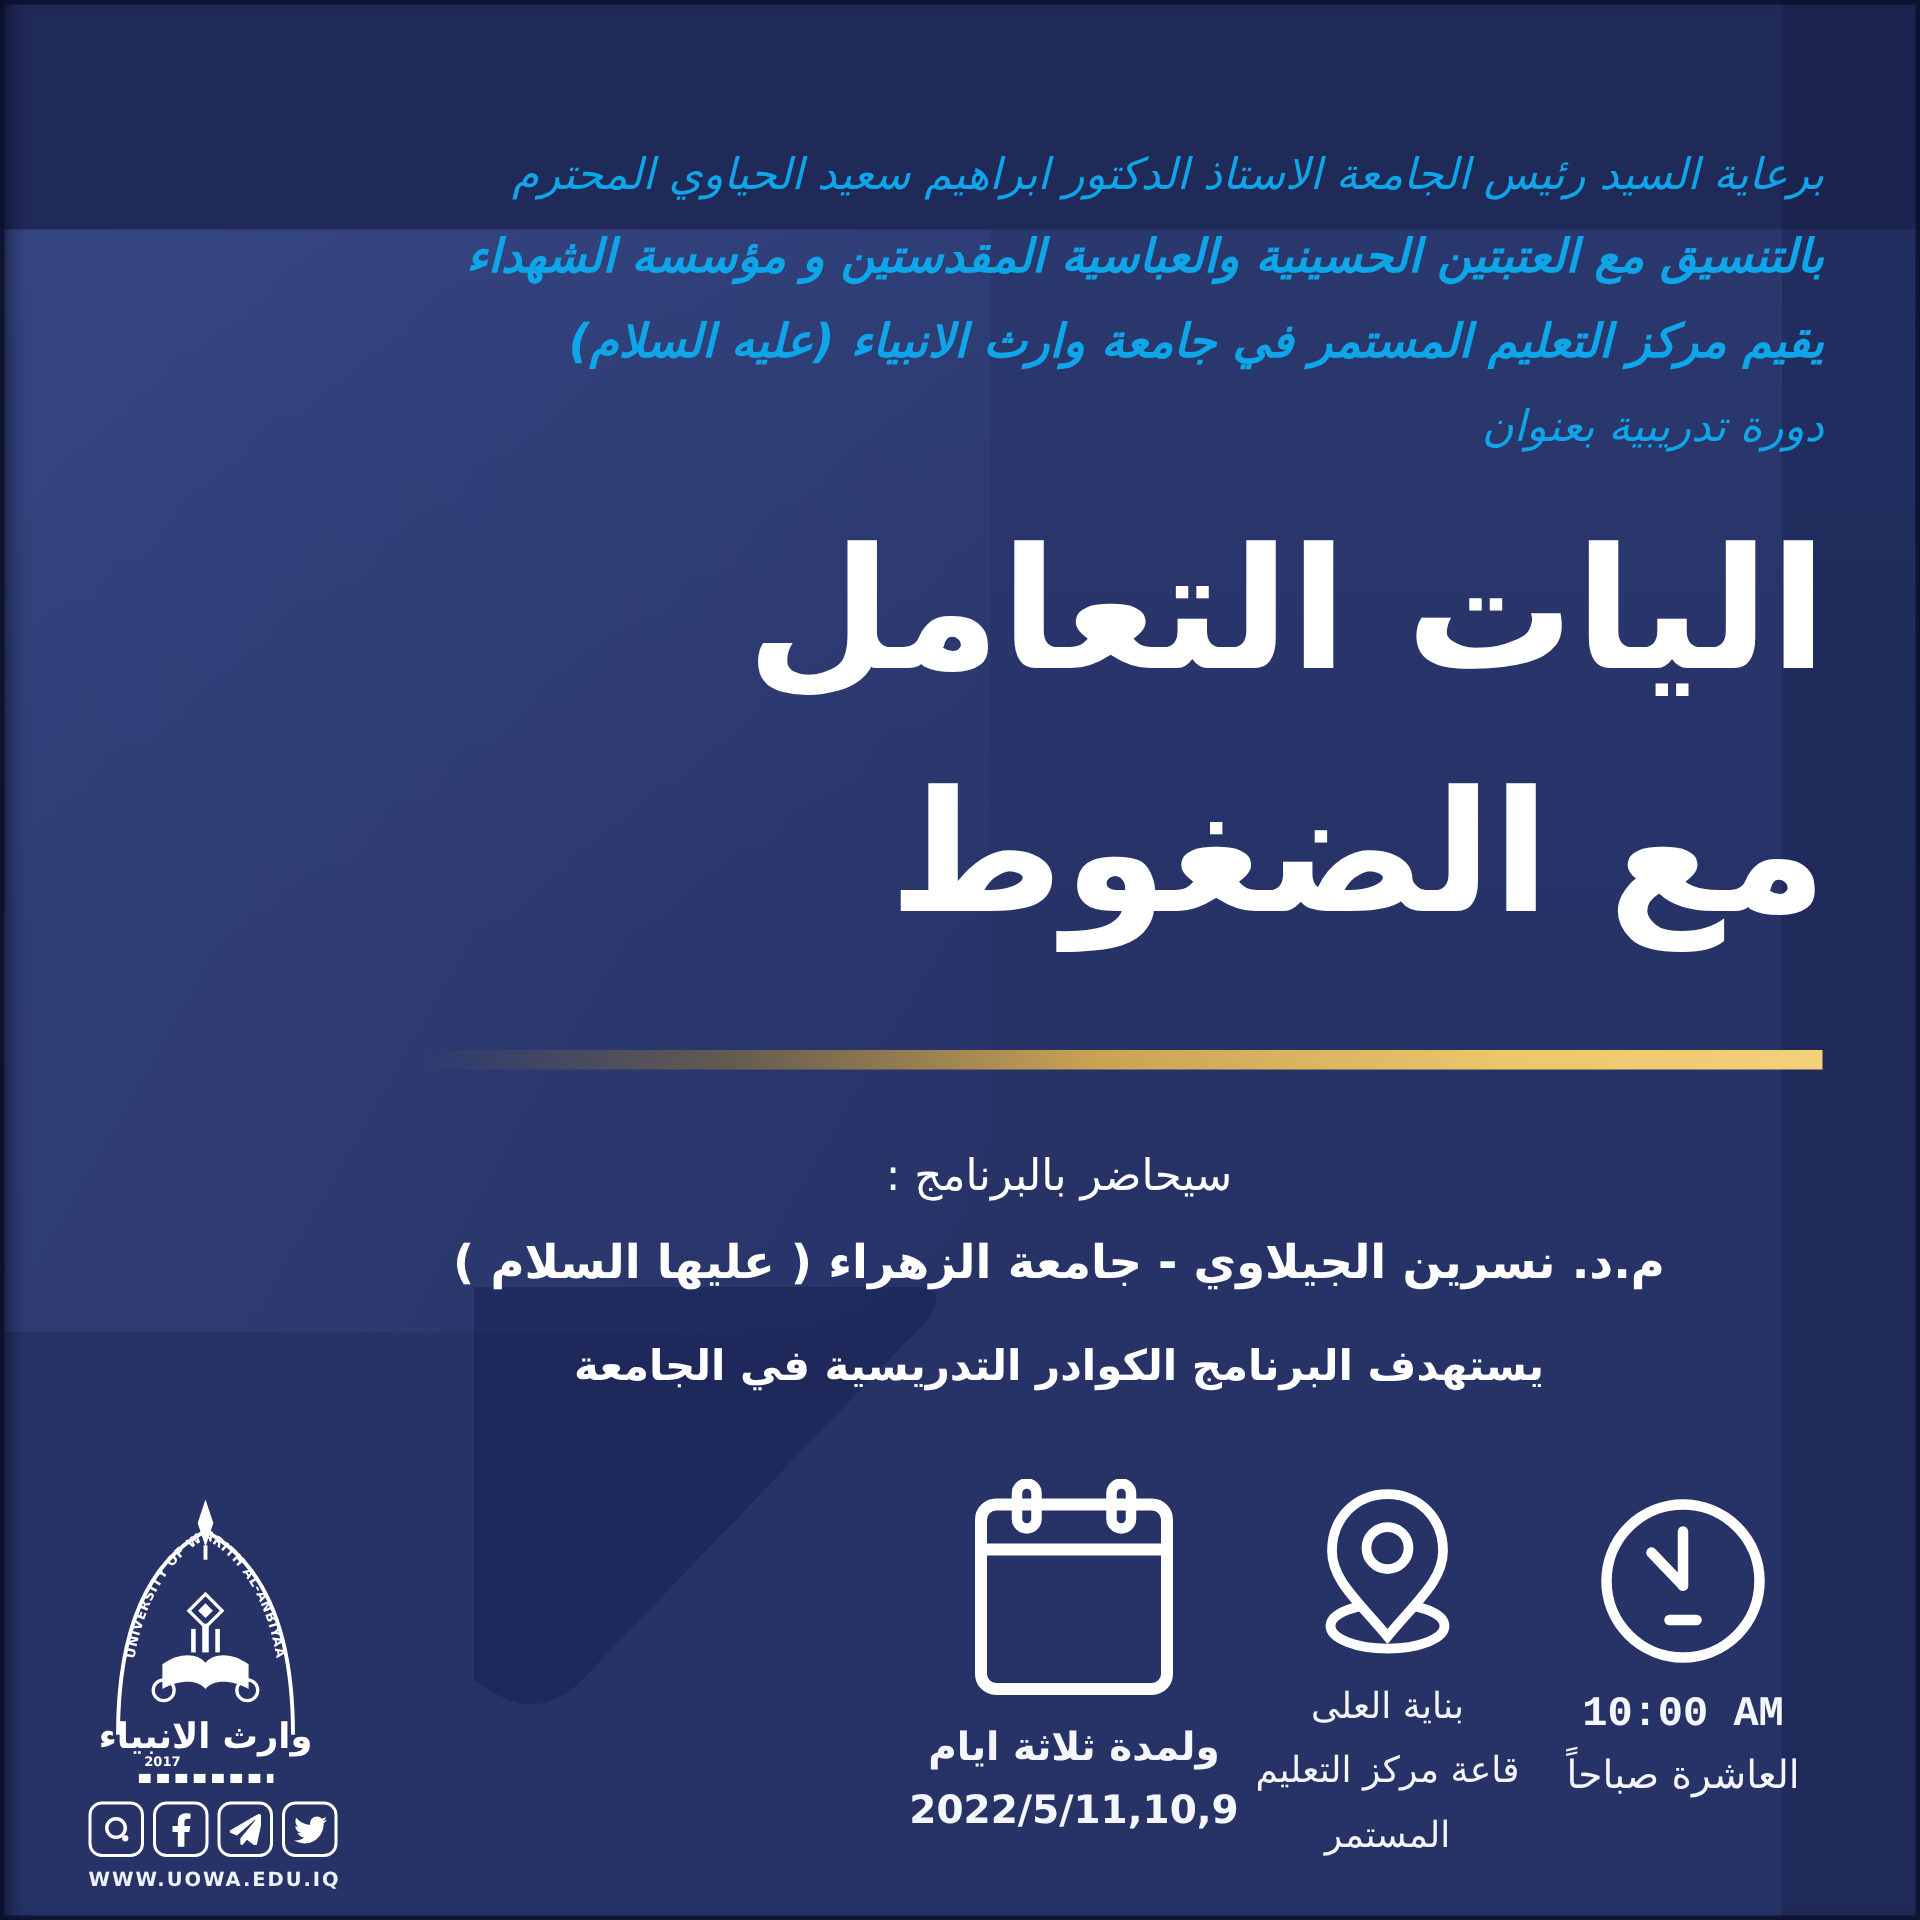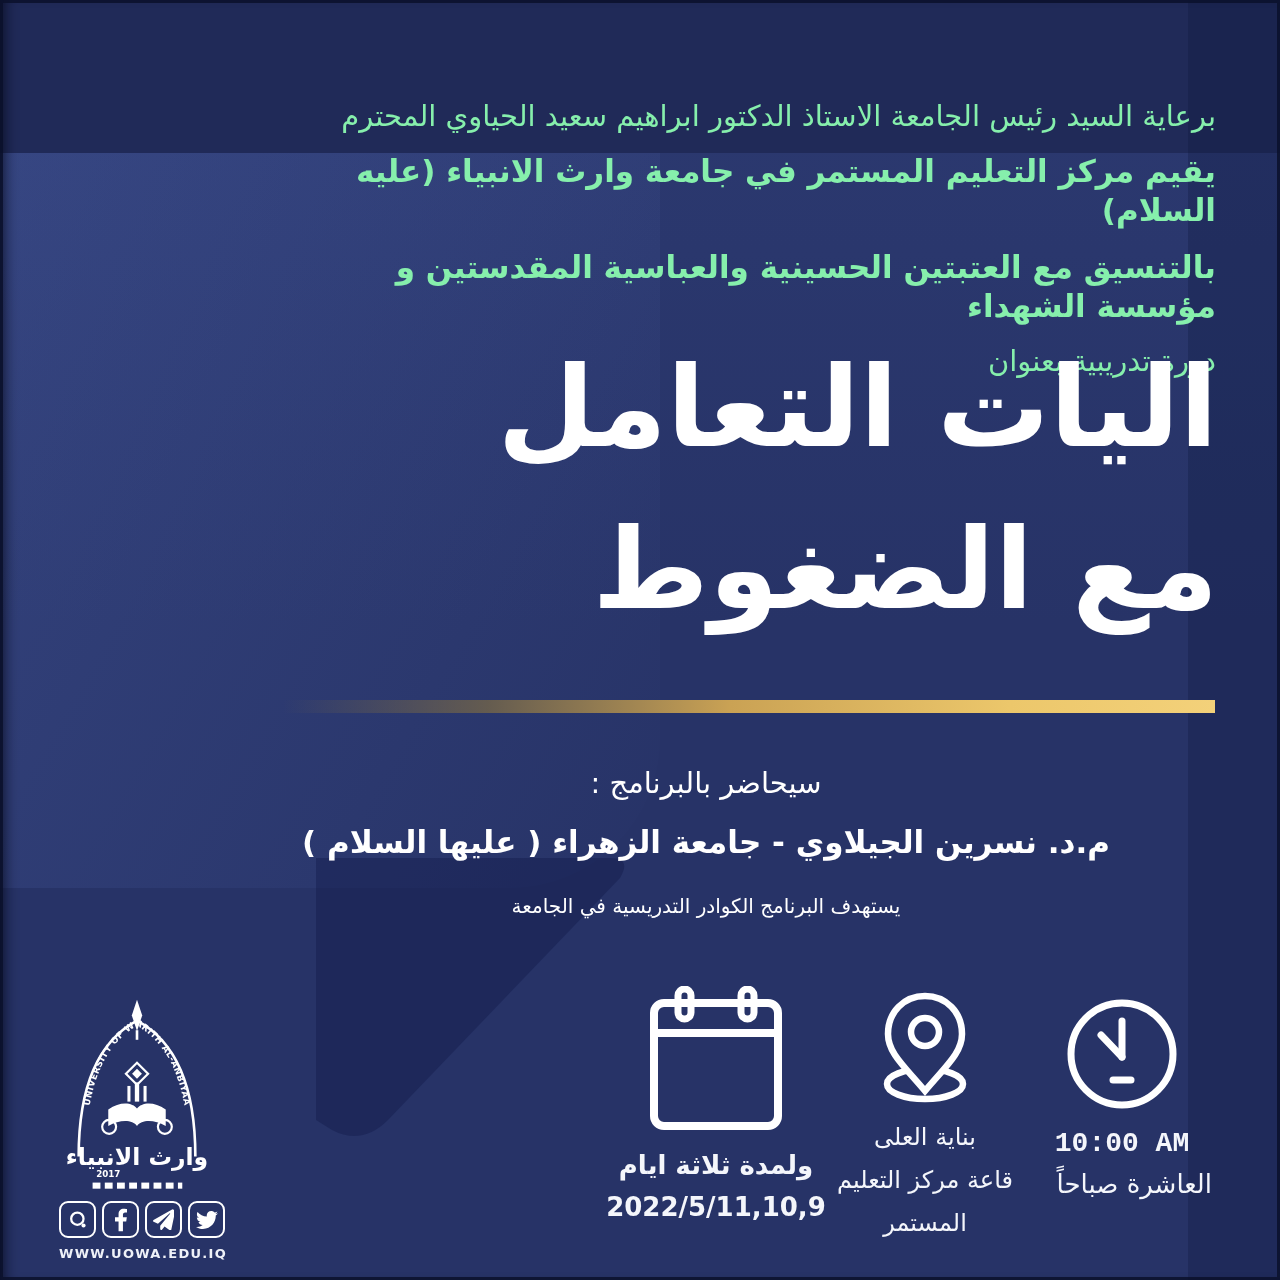--- a/index.html
+++ b/index.html
@@ -14,43 +14,43 @@
     background:linear-gradient(180deg,rgba(70,92,165,0.12),rgba(70,92,165,0) 85%);}
   .layer-light{position:absolute;left:0;top:153px;width:660px;height:735px;
     background:linear-gradient(120deg,rgba(95,120,200,0.22) 0%,rgba(95,120,200,0.10) 55%,rgba(95,120,200,0) 100%);
     border-radius:0 0 150px 0;}
   .layer-right{position:absolute;right:0;top:0;width:92px;height:100%;background:rgba(12,20,58,0.28);}
   .decor-svg{position:absolute;left:0;top:0;}
   .frame{position:absolute;inset:0;pointer-events:none;
     box-shadow:inset 0 0 0 3px rgba(10,16,44,0.85), inset 12px 0 14px -8px rgba(5,8,25,0.8);}
   
   .header-block{position:absolute;top:98px;right:64px;left:280px;text-align:right;direction:rtl;}
-  .h-line{font-size:29px;font-weight:400;color:#86efac;margin-bottom:18px;line-height:1.25;}
+  .h-line{font-size:29px;font-weight:400;color:#0ea5e9;margin-bottom:18px;line-height:1.25;font-style:italic;}
   .h-line.bold{font-size:31px;font-weight:700;}
   
   .title-block{position:absolute;top:326px;right:62px;direction:rtl;text-align:right;font-weight:700;}
   .title-line{font-size:112px;line-height:1.45;letter-spacing:-1px;}
   
   .gold-bar{position:absolute;top:700px;right:65px;width:932px;height:13px;
     background:linear-gradient(90deg,rgba(39,51,103,0) 0%,rgba(120,104,70,0.75) 22%,#caa254 48%,#ecc76b 78%,#f3d17a 100%);}
   
   .program-block{position:absolute;top:766px;right:68px;left:200px;direction:rtl;text-align:center;}
   .p-intro{font-size:29px;font-weight:400;}
   .p-name{font-size:31px;font-weight:700;margin-top:24px;}
-  .p-aud{font-size:20px;font-weight:400;margin-top:34px;}
+  .p-aud{font-size:28px;font-weight:700;margin-top:34px;}
   
   .det{position:absolute;text-align:center;direction:rtl;color:#f4f6fb;}
   .det-date{left:588px;top:986px;width:256px;}
   .det-venue{left:818px;top:990px;width:214px;}
   .det-time{left:1032px;top:994px;width:180px;}
   .det .icon-wrap{display:block;margin:0 auto;}
   .d-line{font-size:26px;font-weight:700;line-height:1.62;}
   .v-line{font-size:24px;font-weight:500;line-height:1.8;}
   .t-big{font-size:28px;font-weight:700;margin-top:14px;font-family:Liberation Mono, monospace;}
-  .t-small{font-size:26px;font-weight:500;margin-top:10px;text-align:right;}
+  .t-small{font-size:26px;font-weight:500;margin-top:10px;}
   .det-date .icon-wrap{margin-bottom:10px;}
   .det-venue .icon-wrap{margin-bottom:12px;}
   .ltr{direction:ltr;unicode-bidi:isolate;}
   
   .logo{position:absolute;left:58px;top:998px;width:158px;height:202px;}
   .socials{position:absolute;left:59px;top:1201px;display:flex;gap:6px;}
   .soc{width:37px;height:37px;border:2.5px solid #fff;border-radius:9px;
     display:flex;align-items:center;justify-content:center;box-sizing:border-box;}
   .website{position:absolute;left:59px;top:1246px;font-size:13px;letter-spacing:1.3px;
     font-weight:600;color:#eef1f8;font-family:"DejaVu Sans",sans-serif;}
@@ -64,22 +64,22 @@
   <div class="layer-top"></div>
   <div class="layer-mid"></div>
   <div class="layer-light"></div>
   <div class="layer-right"></div>
   <svg class="decor-svg" width="1280" height="1280" viewBox="0 0 1280 1280" aria-hidden="true">
     <path d="M316,858 L610,858 Q632,858 620,878 L388,1120 Q362,1146 332,1130 L316,1120 Z" fill="rgba(15,24,70,0.38)"></path>
   </svg>
 
   <div class="header-block">
     <div class="h-line">برعاية السيد رئيس الجامعة الاستاذ الدكتور ابراهيم سعيد الحياوي المحترم</div>
+    <div class="h-line bold">بالتنسيق مع العتبتين الحسينية والعباسية المقدستين و مؤسسة الشهداء</div>
     <div class="h-line bold">يقيم مركز التعليم المستمر في جامعة وارث الانبياء (عليه السلام)</div>
-    <div class="h-line bold">بالتنسيق مع العتبتين الحسينية والعباسية المقدستين و مؤسسة الشهداء</div>
     <div class="h-line">دورة تدريبية بعنوان</div>
   </div>
 
   <div class="title-block">
     <div class="title-line">اليات التعامل</div>
     <div class="title-line">مع الضغوط</div>
   </div>
 
   <div class="gold-bar"></div>
 

